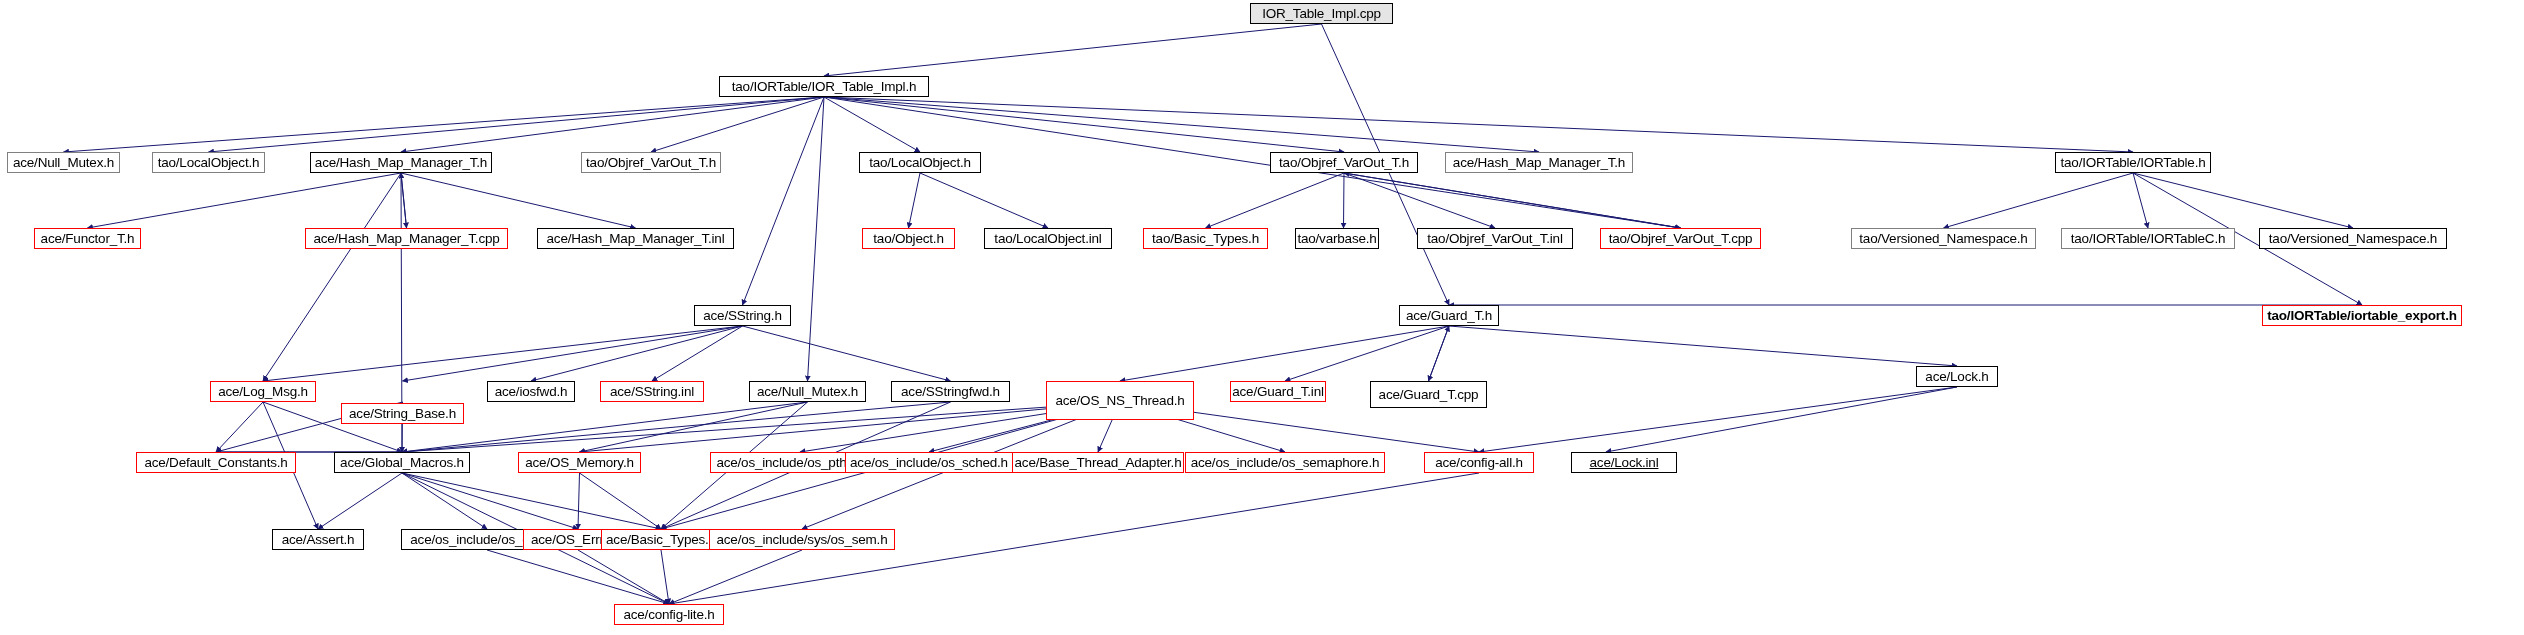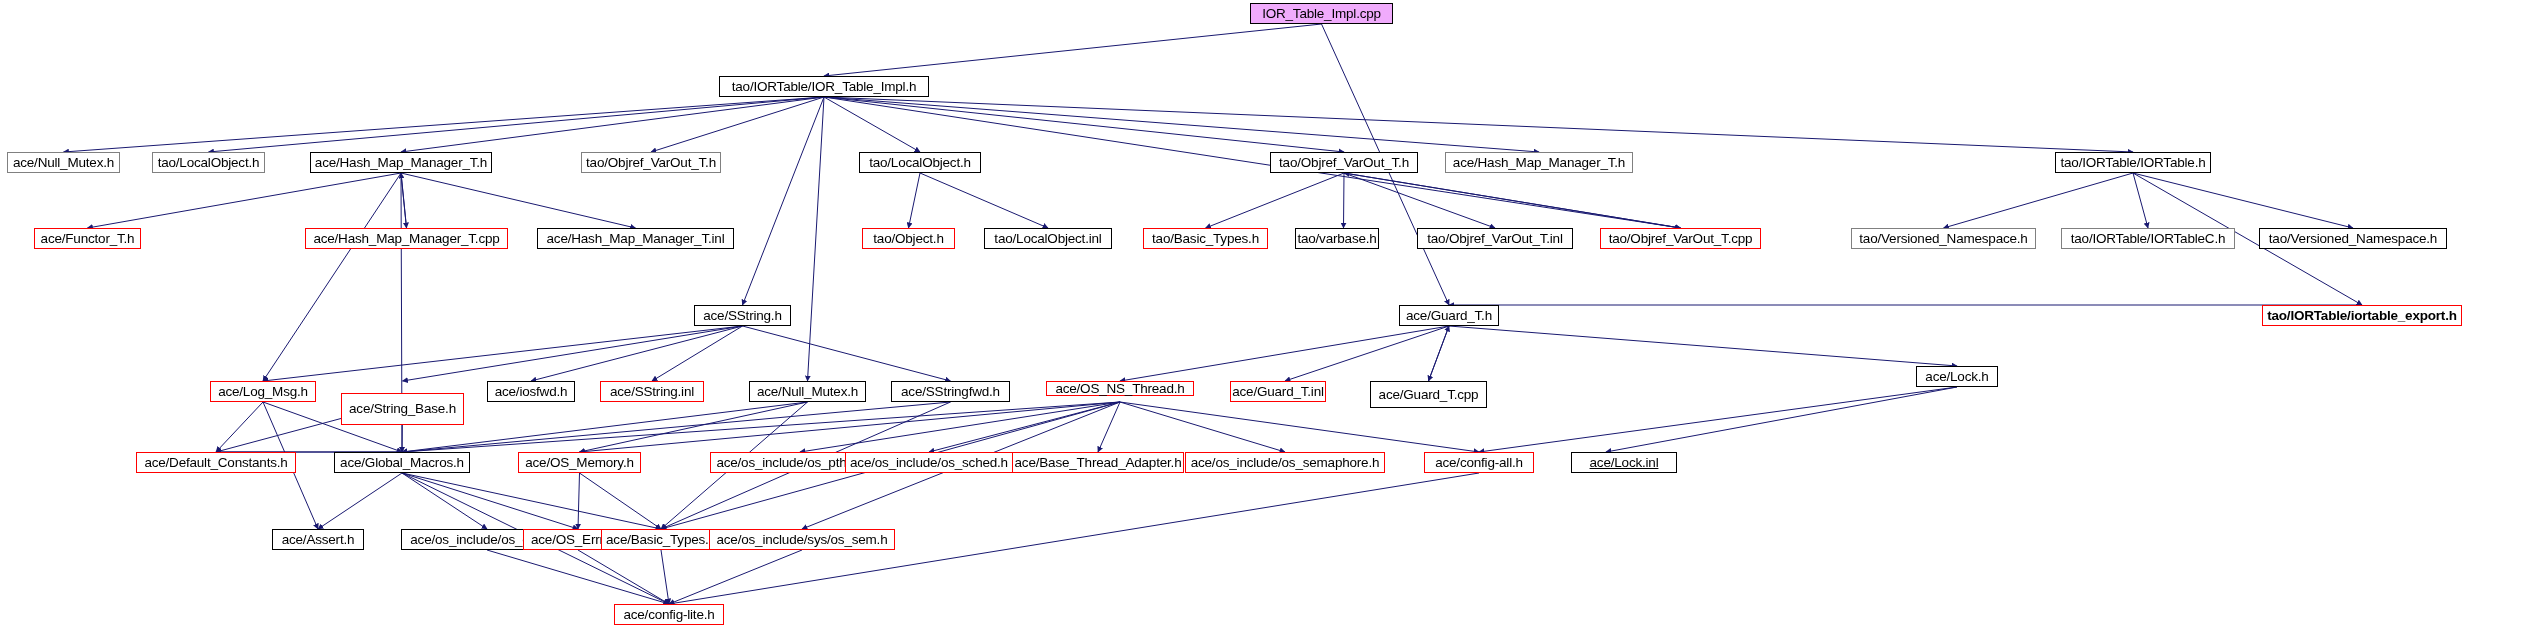--- a/index.html
+++ b/index.html
@@ -5,21 +5,21 @@
   html,body{margin:0;padding:0;background:#ffffff;}
   #canvas{position:relative;width:2524px;height:635px;background:#ffffff;
           font-family:"Liberation Sans","DejaVu Sans",sans-serif;overflow:hidden;}
   svg#edges{position:absolute;left:0;top:0;width:2524px;height:635px;}
   .node{position:absolute;box-sizing:border-box;display:flex;align-items:center;
         justify-content:center;background:#ffffff;border:1px solid #808080;
         font-size:13.5px;color:#000000;white-space:nowrap;line-height:1;
         letter-spacing:-0.2px;}
   .node.red{border:1px solid #ff0000;text-align:right;}
   .node.black{border:1px solid #000000;}
-  .node.root{border:1px solid #000000;background:#f0abfc;}
+  .node.root{border:1px solid #000000;background:#e5e5e5;}
 </style>
 </head>
 <body>
 
 <div id="canvas">
   <svg id="edges">
     <defs>
       <marker id="arrow" viewBox="0 0 10 10" refX="9" refY="5" markerWidth="6" markerHeight="6" orient="auto-start-reverse">
         <path d="M 0 0 L 10 5 L 0 10 z" fill="#191970"></path>
       </marker>
@@ -124,26 +124,26 @@
       <div class="node black" style="left: 1417px; top: 228px; width: 156px; height: 21px;">tao/Objref_VarOut_T.inl</div>
       <div class="node red" style="left: 1600px; top: 228px; width: 161px; height: 21px;">tao/Objref_VarOut_T.cpp</div>
       <div class="node " style="left: 1851px; top: 228px; width: 185px; height: 21px;">tao/Versioned_Namespace.h</div>
       <div class="node " style="left: 2061px; top: 228px; width: 174px; height: 21px;">tao/IORTable/IORTableC.h</div>
       <div class="node black" style="left: 2259px; top: 228px; width: 188px; height: 21px;">tao/Versioned_Namespace.h</div>
       <div class="node red" style="left: 2262px; top: 305px; width: 200px; height: 21px; font-weight: bold;">tao/IORTable/iortable_export.h</div>
       <div class="node black" style="left: 694px; top: 305px; width: 97px; height: 21px;">ace/SString.h</div>
       <div class="node black" style="left: 1399px; top: 305px; width: 100px; height: 21px;">ace/Guard_T.h</div>
       <div class="node black" style="left: 1916px; top: 366px; width: 82px; height: 21px;">ace/Lock.h</div>
       <div class="node red" style="left: 210px; top: 381px; width: 106px; height: 21px;">ace/Log_Msg.h</div>
-      <div class="node red" style="left: 341px; top: 393px; width: 123px; height: 32px;">ace/String_Base.h</div>
+      <div class="node red" style="left: 341px; top: 403px; width: 123px; height: 21px;">ace/String_Base.h</div>
       <div class="node black" style="left: 487px; top: 381px; width: 88px; height: 21px;">ace/iosfwd.h</div>
       <div class="node red" style="left: 600px; top: 381px; width: 104px; height: 21px;">ace/SString.inl</div>
       <div class="node black" style="left: 749px; top: 381px; width: 117px; height: 21px;">ace/Null_Mutex.h</div>
       <div class="node black" style="left: 891px; top: 381px; width: 119px; height: 21px;">ace/SStringfwd.h</div>
-      <div class="node red" style="left: 1046px; top: 381px; width: 148px; height: 15px;">ace/OS_NS_Thread.h</div>
+      <div class="node red" style="left: 1046px; top: 381px; width: 148px; height: 39px;">ace/OS_NS_Thread.h</div>
       <div class="node red" style="left: 1230px; top: 381px; width: 96px; height: 21px;">ace/Guard_T.inl</div>
       <div class="node black" style="left: 1370px; top: 381px; width: 117px; height: 27px;">ace/Guard_T.cpp</div>
       <div class="node red" style="left: 136px; top: 452px; width: 160px; height: 21px;">ace/Default_Constants.h</div>
       <div class="node black" style="left: 334px; top: 452px; width: 136px; height: 21px;">ace/Global_Macros.h</div>
       <div class="node red" style="left: 518px; top: 452px; width: 123px; height: 21px;">ace/OS_Memory.h</div>
       <div class="node red" style="left: 710px; top: 452px; width: 180px; height: 21px;">ace/os_include/os_pthread.h</div>
       <div class="node red" style="left: 845px; top: 452px; width: 168px; height: 21px;">ace/os_include/os_sched.h</div>
       <div class="node red" style="left: 1012px; top: 452px; width: 172px; height: 21px;">ace/Base_Thread_Adapter.h</div>
       <div class="node red" style="left: 1185px; top: 452px; width: 200px; height: 21px;">ace/os_include/os_semaphore.h</div>
       <div class="node red" style="left: 1424px; top: 452px; width: 110px; height: 21px;">ace/config-all.h</div>

